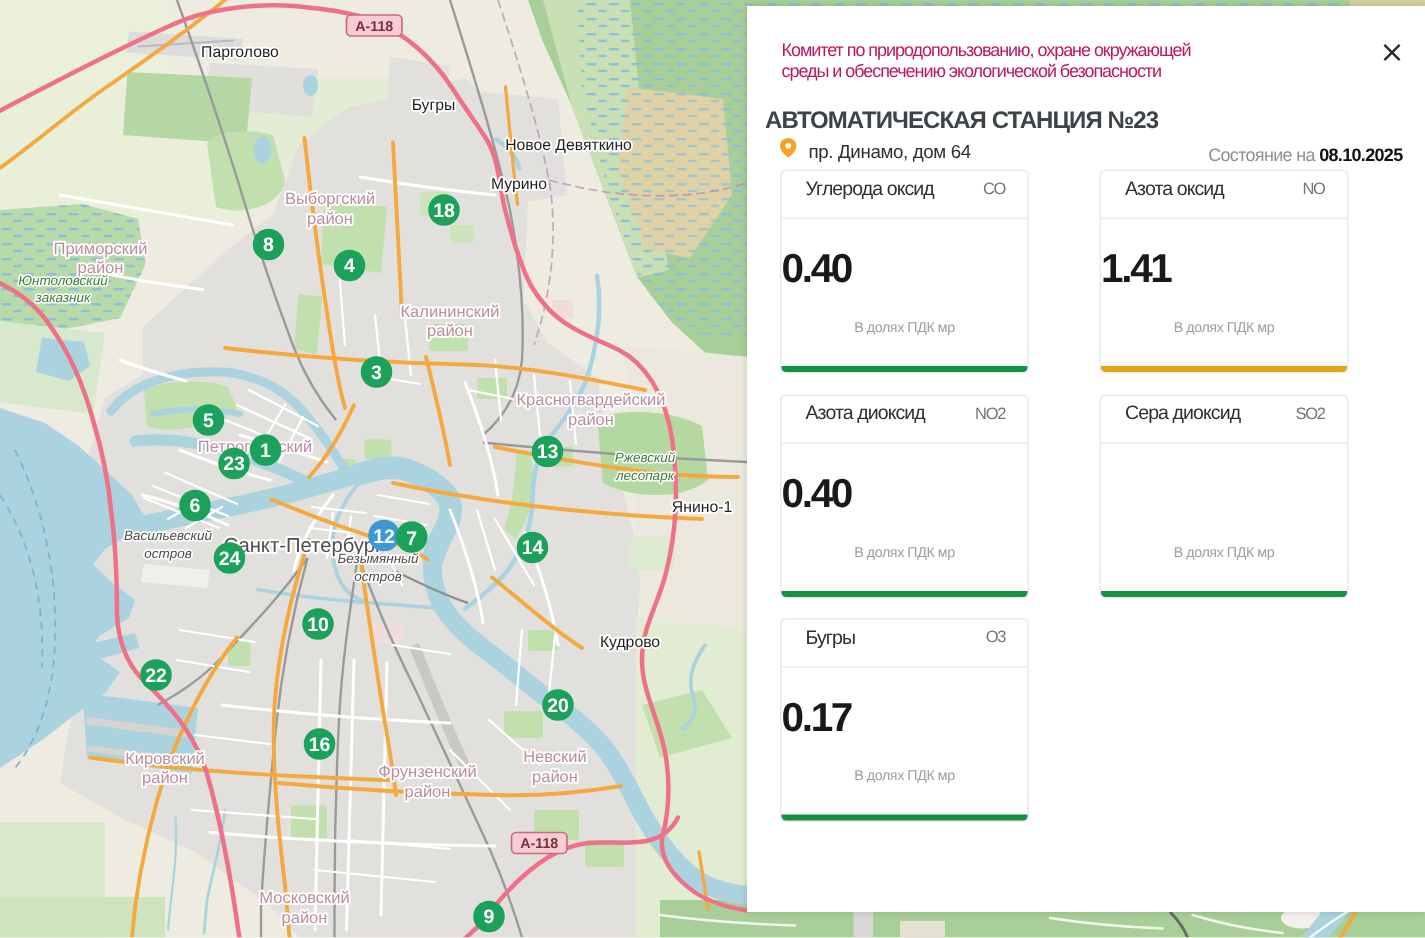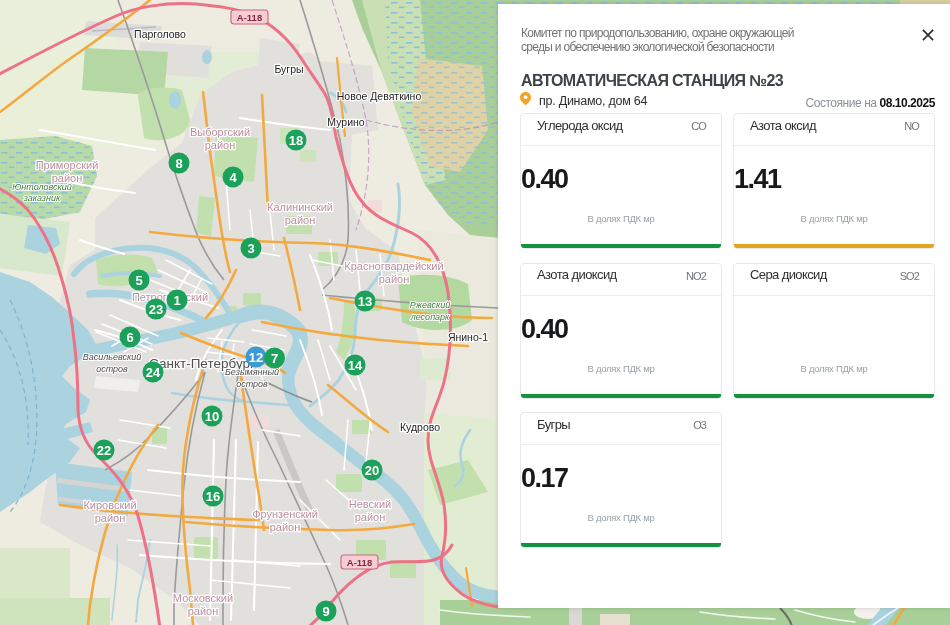--- a/index.html
+++ b/index.html
@@ -1,26 +1,26 @@
 <!DOCTYPE html>
 <html><head>
 <meta charset="utf-8">
 <style>
 html,body{margin:0;padding:0;width:950px;height:625px;overflow:hidden;font-family:"Liberation Sans",sans-serif;}
 #stage{position:relative;width:950px;height:625px;background:#eeebe1;overflow:hidden;}
 #map{position:absolute;left:0;top:0;}
 .panel{position:absolute;left:498px;top:4px;width:452px;height:604px;background:#fff;box-shadow:0 0 5px rgba(0,0,0,0.15);box-sizing:border-box;}
-.phead{position:absolute;left:23px;top:21.5px;font-size:12px;letter-spacing:-0.7px;line-height:14.7px;color:#737373;}
+.phead{position:absolute;left:23px;top:21.5px;font-size:12px;letter-spacing:-0.7px;line-height:14.7px;color:#be185d;}
 .pclose{position:absolute;left:423.5px;top:24.5px;}
-.ptitle{position:absolute;left:23px;top:68px;font-size:16px;font-weight:bold;color:#3e4347;letter-spacing:-0.62px;white-space:nowrap;}
+.ptitle{position:absolute;left:12px;top:68px;font-size:16px;font-weight:bold;color:#3e4347;letter-spacing:-0.62px;white-space:nowrap;}
 .pin{position:absolute;left:22px;top:88px;}
 .atxt{position:absolute;left:41px;top:90px;font-size:12.5px;letter-spacing:-0.25px;color:#2f2f2f;white-space:nowrap;}
 .state{position:absolute;right:15px;top:91.5px;font-size:12px;letter-spacing:-0.45px;color:#8a9097;white-space:nowrap;}
 .state b{color:#121212;}
-.card{position:absolute;width:202px;height:136px;background:#fff;border:1px solid #e9e9e9;border-radius:4px;box-sizing:border-box;overflow:hidden;}
+.card{position:absolute;width:166px;height:136px;background:#fff;border:1px solid #e9e9e9;border-radius:4px;box-sizing:border-box;overflow:hidden;}
 .chead{position:absolute;left:0;top:0;right:0;height:31px;border-bottom:1px solid #ededed;}
 .cname{position:absolute;left:16px;top:3.5px;font-size:13px;letter-spacing:-0.6px;color:#2f2f2f;white-space:nowrap;}
 .csym{position:absolute;right:15px;top:6px;font-size:11px;letter-spacing:-0.9px;color:#70767c;}
 .cval{position:absolute;left:0;right:0;top:50px;font-size:27px;font-weight:bold;letter-spacing:-1.55px;color:#17191b;}
 .csub{position:absolute;left:0;right:0;top:83px;text-align:center;font-size:9.5px;letter-spacing:-0.28px;color:#99a1a7;margin-top:16px;}
 .cbar{position:absolute;left:-1px;right:-1px;bottom:-1px;height:5px;background:#149240;}
 .cbar.orange{background:#e2a51e;}
 </style>
 </head>
 <body>

